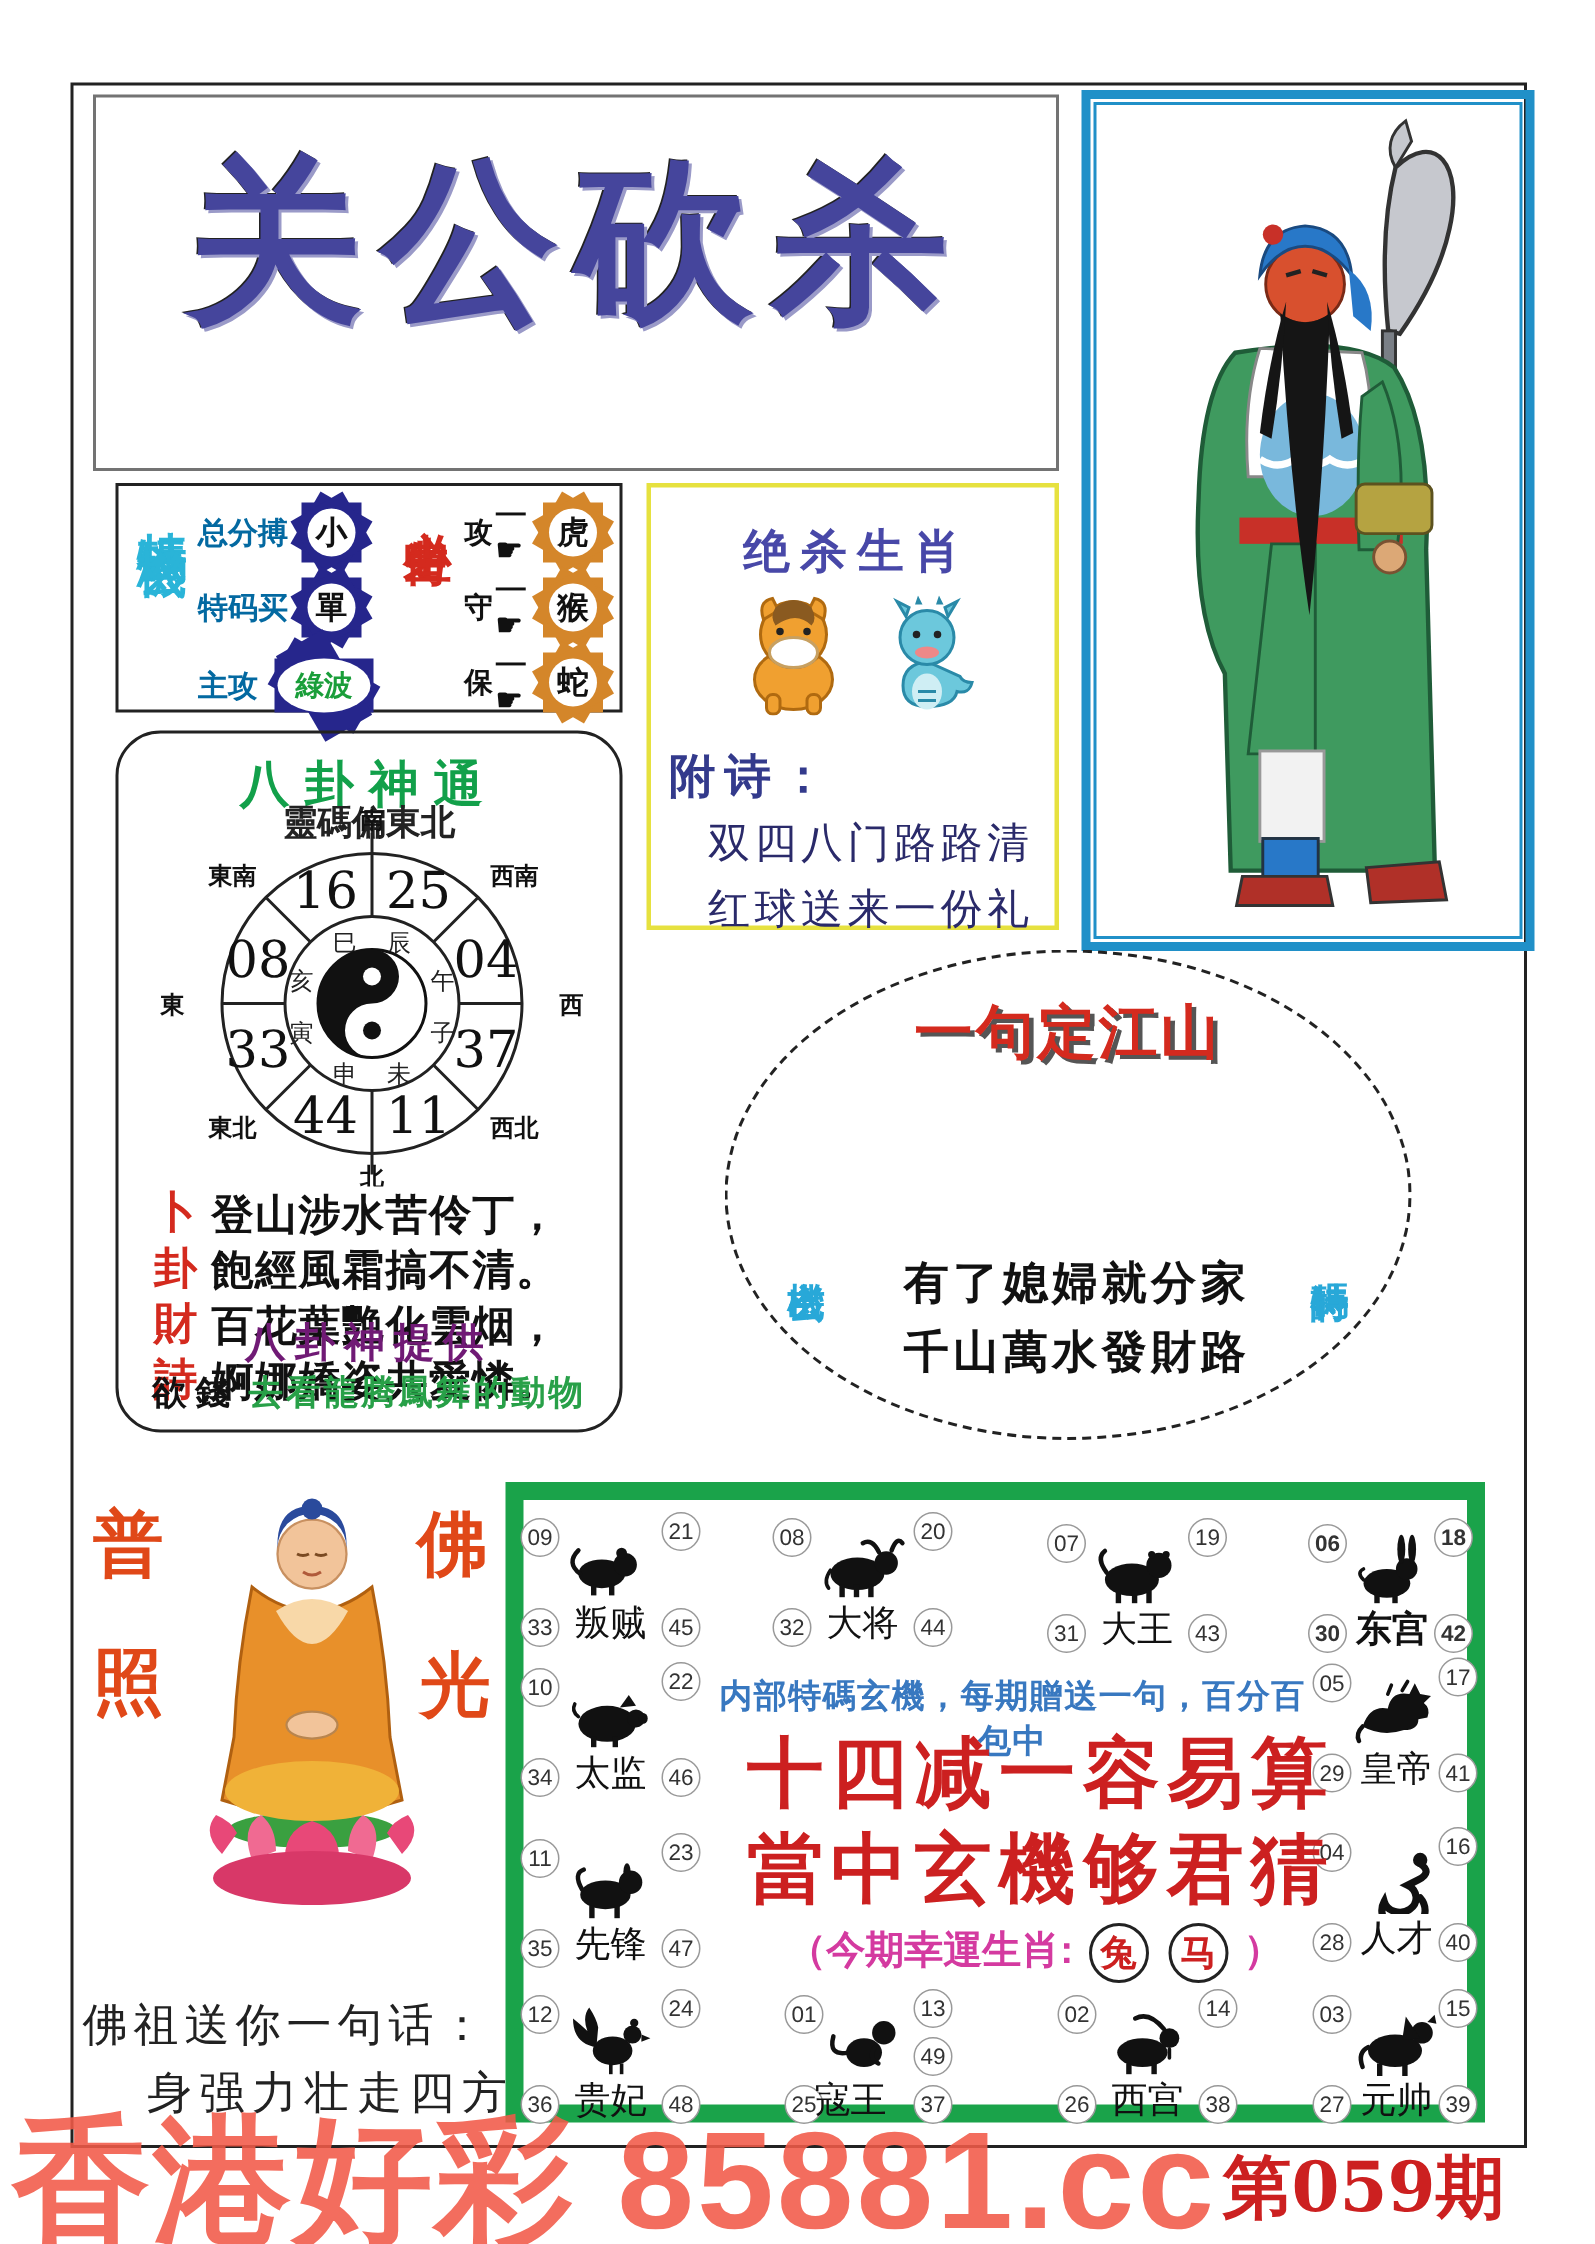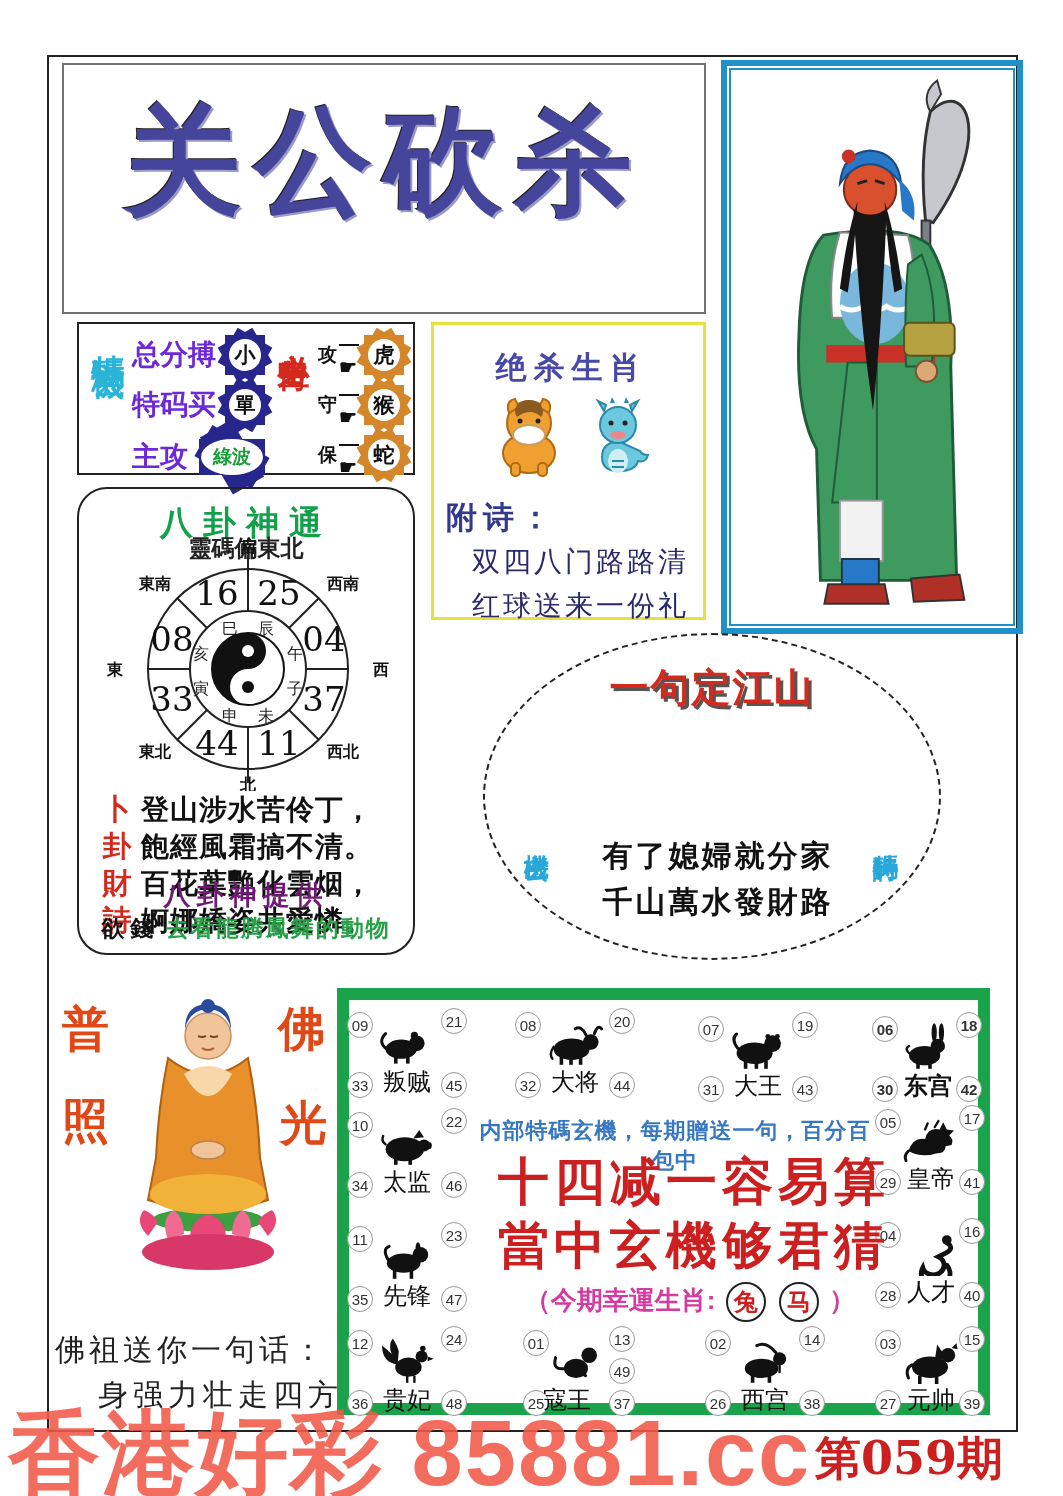--- a/index.html
+++ b/index.html
@@ -15,21 +15,21 @@
   
   #guan-frame{left:721px;top:60px;width:290px;height:562px;border:6px solid #2090c8;}
   #guan-inner{position:absolute;inset:2px;border:2px solid #2090c8;}
   
   #tema-box{left:77px;top:322px;width:338px;height:153px;border:2px solid #222;display:flex;align-items:center;padding:4px 6px;box-sizing:border-box;gap:2px;}
   .vt{writing-mode:vertical-rl;text-orientation:upright;font-weight:bold;}
   #tema-title{font-size:33px;color:#2ab4d8;height:100%;letter-spacing:4px;}
   #bizhong-title{font-size:32px;color:#d42a1e;height:100%;letter-spacing:2px;}
   .tema-col{display:flex;flex-direction:column;justify-content:space-between;height:100%;padding:2px 0;box-sizing:border-box;}
   .tema-row{display:flex;align-items:center;gap:4px;}
-  .tema-label{font-size:28px;font-weight:bold;color:#6d28d9;white-space:nowrap;}
+  .tema-label{font-size:20px;font-weight:bold;color:#0369a1;white-space:nowrap;}
   .burst{position:relative;display:inline-block;width:50px;height:50px;flex:none;}
   .burst i{position:absolute;inset:5px;background:#26268c;}
   .burst i:nth-child(2){transform:rotate(30deg);}
   .burst i:nth-child(3){transform:rotate(60deg);}
   .burst .bi{position:absolute;inset:9px;background:#fff;border-radius:50%;}
   .burst em{position:absolute;inset:0;display:flex;align-items:center;justify-content:center;
             font-style:normal;font-weight:bold;font-size:21px;color:#111;}
   .burst.orange i{background:#d4862a;}
   .burst.wide{width:80px;height:54px;}
   .burst.wide i{inset:9px 7px;}

